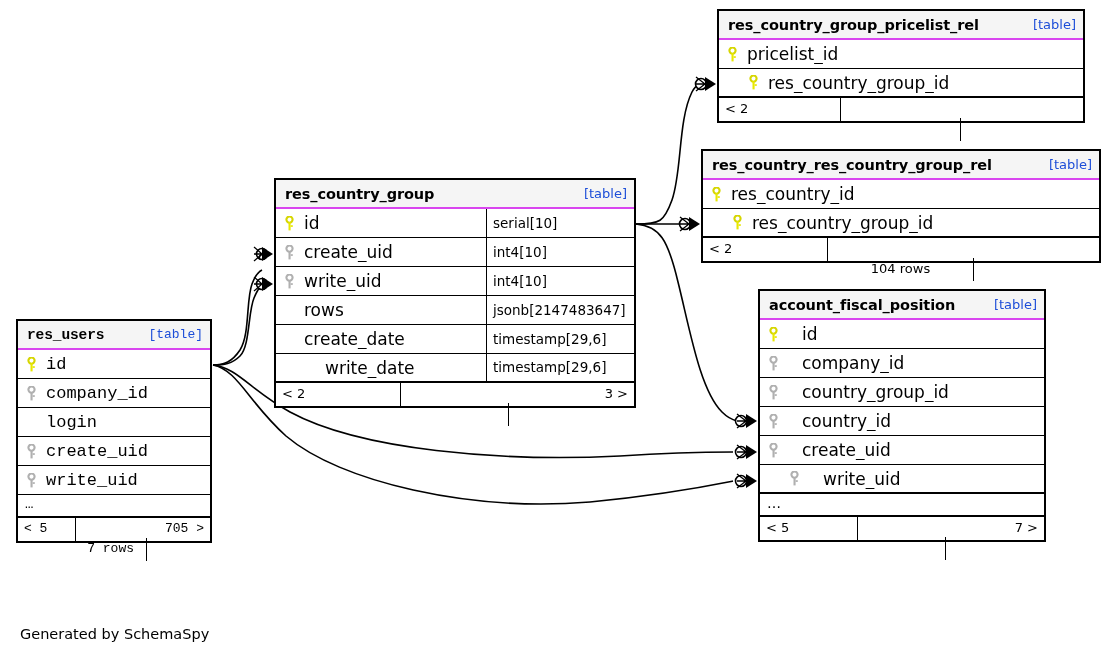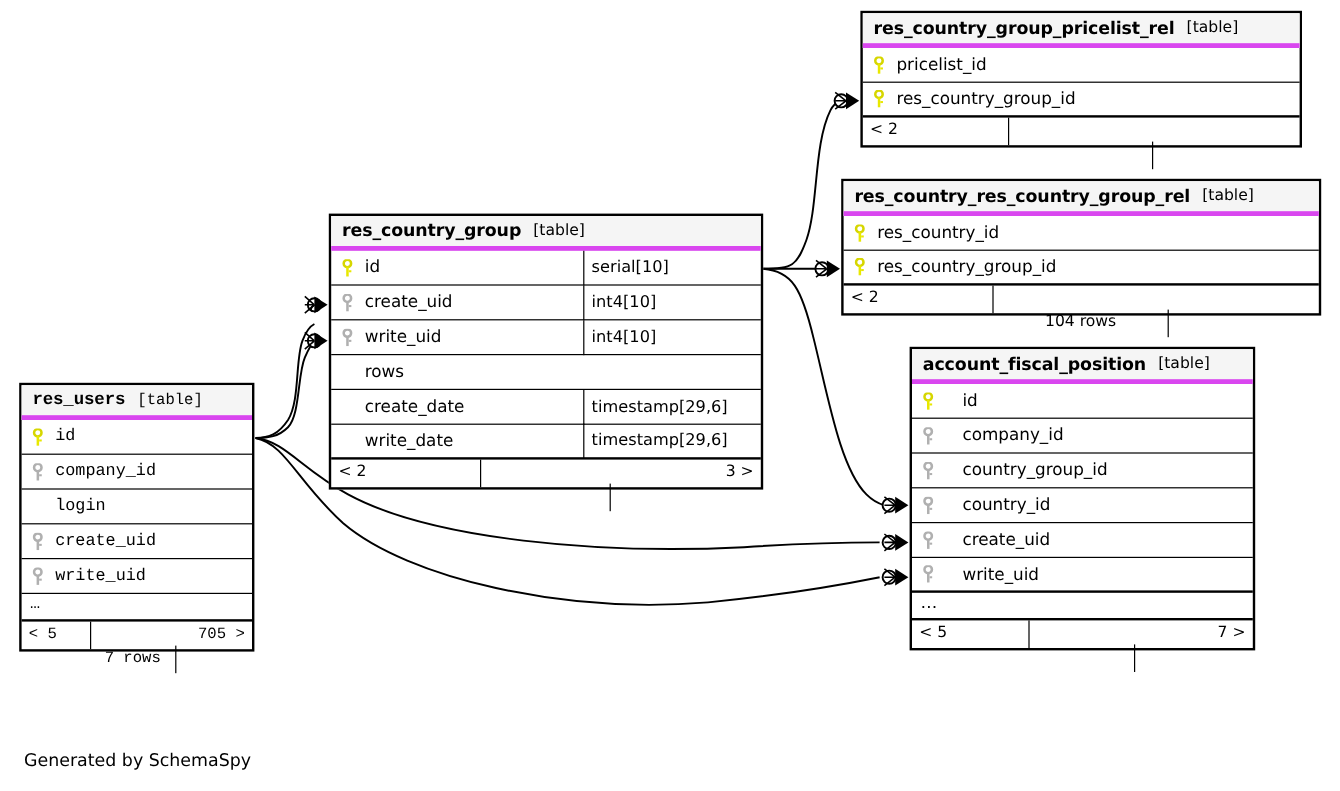--- a/index.html
+++ b/index.html
@@ -33,58 +33,60 @@
   .erd-table {
     position: absolute;
     background: #ffffff;
     border: 2px solid #000000;
     box-sizing: border-box;
     z-index: 3;
   }
   .tbl-header {
     display: flex;
     align-items: center;
+    justify-content: space-between;
     background: #f5f5f5;
-    border-bottom: 4px solid #d946ef;
+    border-bottom: 2px solid #d946ef;
     box-sizing: border-box;
     height: 29px;
     padding: 0 7px 0 9px;
   }
   .tbl-name {
     font-weight: bold;
     font-size: 14.5px;
     letter-spacing: -0.1px;
     white-space: nowrap;
   }
   .tbl-tag {
     font-size: 13px;
-    color: #000000;
+    color: #1d4ed8;
     white-space: nowrap;
     padding-left: 10px;
   }
   .col-row {
     display: flex;
     align-items: center;
     height: 29px;
     box-sizing: border-box;
     border-bottom: 1px solid #000000;
     position: relative;
   }
   .col-row.last-col {
     border-bottom: 2px solid #000000;
+    padding-left: 21px;
   }
   .col-keycell {
     width: 26px;
     flex: 0 0 26px;
     display: flex;
     align-items: center;
     justify-content: center;
   }
   .col-name {
-    font-size: 14px;
+    font-size: 17px;
     white-space: nowrap;
     flex: 1 1 auto;
     overflow: hidden;
     padding-left: 2px;
   }
   .col-type {
     font-size: 13.5px;
     white-space: nowrap;
     border-left: 1px solid #000000;
     padding-left: 6px;
@@ -376,20 +378,21 @@
             <rect x="4.5" y="6.2" width="2.1" height="8.2" fill="#b0b0b0"></rect>
             <rect x="6.6" y="9.2" width="2.2" height="1.7" fill="#b0b0b0"></rect>
           </svg>
       </span>
       <span class="col-name">write_uid</span>
       <span class="col-type" style="width:148px">int4[10]</span>
     </div>
     <div class="col-row">
       <span class="col-keycell"></span>
       <span class="col-name">rows</span>
+      <span class="col-type" style="width:148px">jsonb[2147483647]</span>
     </div>
     <div class="col-row">
       <span class="col-keycell"></span>
       <span class="col-name">create_date</span>
       <span class="col-type" style="width:148px">timestamp[29,6]</span>
     </div>
     <div class="col-row last-col">
       <span class="col-keycell"></span>
       <span class="col-name">write_date</span>
       <span class="col-type" style="width:148px">timestamp[29,6]</span>

